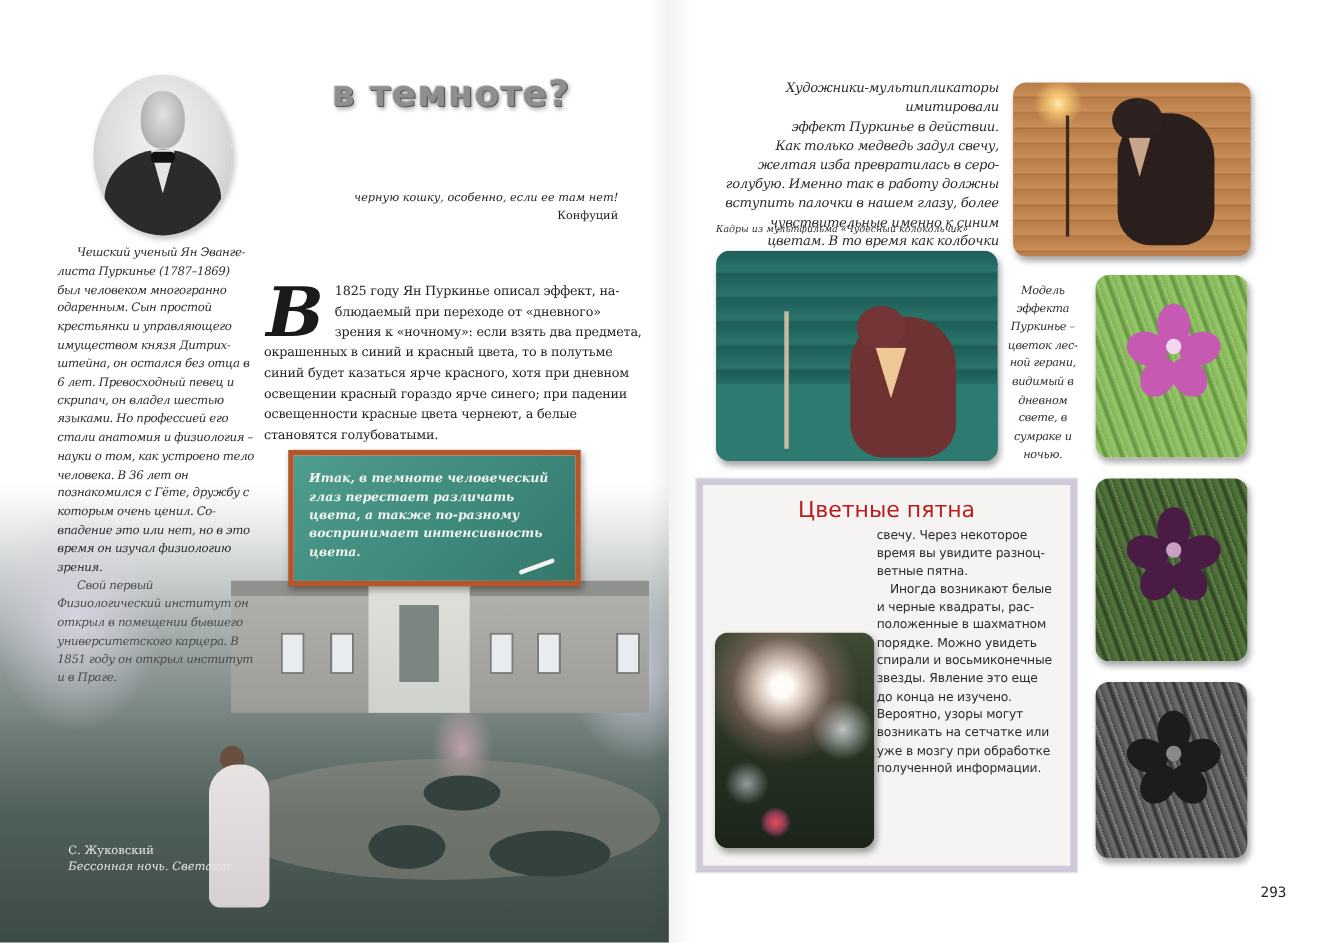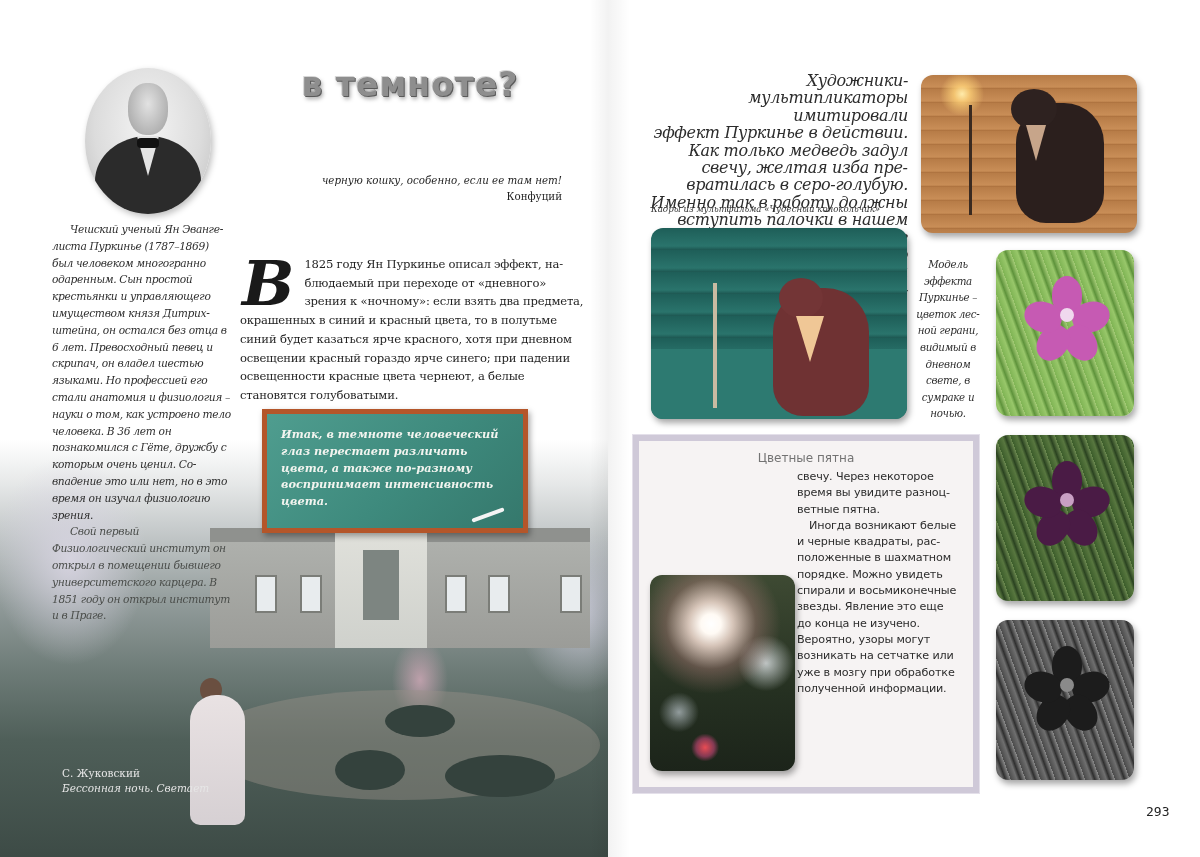--- a/index.html
+++ b/index.html
@@ -119,21 +119,21 @@
   }
 
   .spine-shadow {
     position: absolute; left: 590px; top: 0; width: 40px; height: 857px;
     background: linear-gradient(to right, rgba(0,0,0,0), rgba(0,0,0,0.05) 45%, rgba(0,0,0,0.0));
   }
 
   
   .animators {
     position: absolute; left: 650px; top: 72px; width: 258px; text-align: right;
-    font-family: "DejaVu Serif", serif; font-style: italic; font-size: 16px; line-height: 17.4px; color: #2c2c2c;
+    font-family: "DejaVu Serif", serif; font-style: italic; font-size: 12px; line-height: 17.4px; color: #2c2c2c;
     letter-spacing: -0.35px;
   }
   .frames-caption {
     position: absolute; left: 651px; top: 204px; font-family: "DejaVu Serif", serif; font-style: italic;
     font-size: 8.6px; color: #333;
   }
 
   .photo { position: absolute; border-radius: 12px; overflow: hidden; box-shadow: 2px 4px 6px rgba(0,0,0,0.35); }
 
   .frame-day {
@@ -188,21 +188,21 @@
   .flower-night .center { background: #8a8a8a; }
 
   .sidebar-box {
     position: absolute; left: 633px; top: 435px; width: 346px; height: 358px;
     background: #f6f3f3;
     border: 6px solid #cfc9d8;
     outline: 1px solid #e4e0ea;
     padding: 10px 14px 0 14px;
   }
   .sidebar-box .title {
-    text-align: center; font-family: "DejaVu Sans", sans-serif; font-size: 12px; color: #737373; margin-bottom: 4px;
+    text-align: center; font-family: "DejaVu Sans", sans-serif; font-size: 20px; color: #b91c1c; margin-bottom: 4px;
   }
   .sidebar-box .body {
     font-family: "DejaVu Sans", sans-serif; font-size: 11.2px; line-height: 16.3px; color: #2c2c2c; letter-spacing: -0.15px;
   }
   .sidebar-box .body p { text-indent: 12px; }
   .sidebar-box .body .narrow { margin-left: 144px; text-indent: 0; }
   .sidebar-box .body .narrow.indent { text-indent: 12px; }
   .sun-photo {
     position: absolute; left: 650px; top: 575px; width: 145px; height: 196px;
     background:

